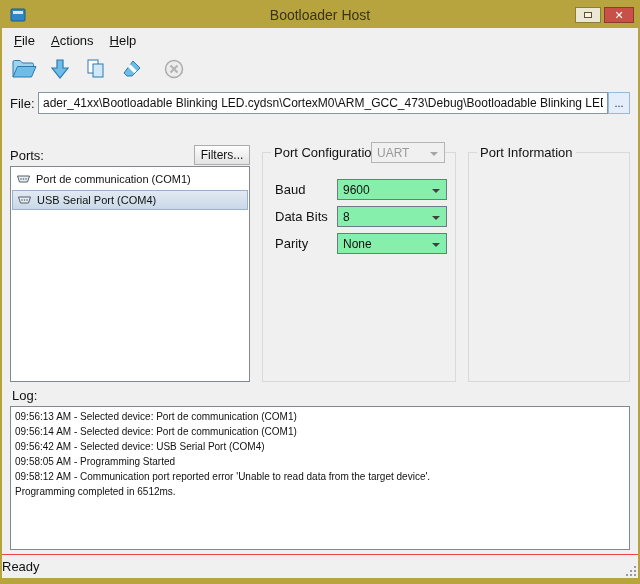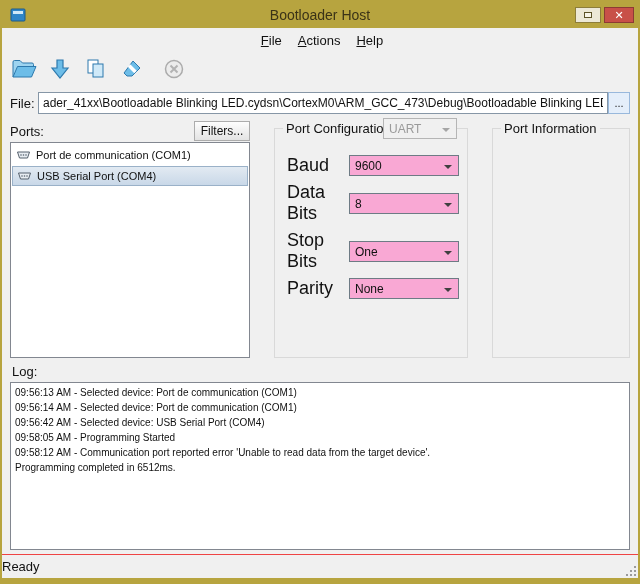--- a/index.html
+++ b/index.html
@@ -30,21 +30,21 @@
   .titlebar-buttons { margin-left:auto; display:flex; gap:3px; z-index:2; }
   .tb-btn {
     height:16px; display:flex; align-items:center; justify-content:center;
     cursor:default;
   }
   .tb-btn.min { width:26px; background:#ece8d6; border:1px solid #8c7d3a; }
   .min-glyph { width:8px; height:6px; border:1px solid #5c5226; background:#f7f4e7; }
   .tb-btn.close { width:30px; background:#c85048; border:1px solid #8c3b34; color:#ffffff; font-size:11px; line-height:1; }
 
   
-  .menubar { height:24px; display:flex; align-items:center; padding-left:4px; flex:none; background:#f0f0f0;justify-content:center; }
+  .menubar { height:24px; display:flex; align-items:center; padding-left:4px; flex:none; background:#f0f0f0; }
   .menu-item { display:inline-block; padding:3px 8px; font-size:13px; color:#111; }
   .menu-item::first-letter { text-decoration:underline; }
 
   
   .toolbar { height:38px; display:flex; align-items:center; padding-left:6px; gap:4px; flex:none; }
   .tool-btn { width:32px; height:32px; display:flex; align-items:center; justify-content:center; border:1px solid transparent; }
   .tool-btn.disabled { opacity:0.85; }
   .tool-btn.abort { margin-left:6px; }
 
   
@@ -54,21 +54,21 @@
     flex:1; height:22px; border:1px solid #8696a6; background:#ffffff;
     font-family:"Liberation Sans",sans-serif; font-size:12px; padding:1px 4px; color:#111;
   }
   .browse-btn {
     width:22px; height:22px; font-size:11px; line-height:1;
     background:#e4eefa; border:1px solid #98b8dc; color:#222;
     display:flex; align-items:center; justify-content:center;
   }
 
   
-  .main { display:flex; padding:0 8px; gap:24px; height:238px; flex:none; }
+  .main { display:flex; padding:0 8px; gap:12px; height:238px; flex:none;margin-top:24px; }
   .left-col { width:240px; display:flex; flex-direction:column; }
   .ports-header { height:22px; display:flex; align-items:center; justify-content:space-between; }
   .ports-label { font-size:13px; color:#111; }
   .filters-btn {
     width:56px; height:20px; font-size:12px; color:#111;
     background:linear-gradient(#fdfdfd,#e3e3e3); border:1px solid #acacac;
     display:flex; align-items:center; justify-content:center;
   }
   .ports-list { flex:1; background:#ffffff; border:1px solid #828790; overflow:hidden; padding-top:2px; }
   .port-item { height:20px; display:flex; align-items:center; gap:5px; padding:0 4px; margin:0 1px 1px 1px; font-size:11px; color:#111; }
@@ -79,34 +79,34 @@
   .port-icon { display:flex; flex:none; }
 
   .groupbox { position:relative; border:1px solid #d9d9d9; margin-top:8px; }
   .groupbox.config { width:194px; flex:none; }
   .groupbox.info { flex:1; }
   .gb-title {
     position:absolute; top:-8px; left:8px; background:#f0f0f0;
     padding:0 3px; font-size:13px; color:#111; white-space:nowrap;
   }
   .combo {
-    position:relative; height:21px; background:#f9a8d4;
+    position:relative; height:21px; background:#86efac;
     border:1px solid #6e7b85; font-size:12px; color:#111;
     padding:3px 18px 2px 5px; overflow:hidden; white-space:nowrap;
   }
   .combo::after {
     content:""; position:absolute; right:6px; top:9px;
     border:4px solid transparent; border-top-color:#404040; border-bottom-width:0;
   }
   .combo.disabled { background:#f0f0f0; color:#9a9a9a; border-color:#b5b5b5; }
   .combo.disabled::after { border-top-color:#a5a5a5; }
   .uart-combo { position:absolute; top:-11px; right:10px; width:74px; }
   .cfg-rows { padding:26px 12px 0 12px; }
   .cfg-row { display:flex; align-items:center; margin-bottom:6px; }
-  .cfg-label { width:62px; font-size:18px; color:#111; flex:none; }
+  .cfg-label { width:62px; font-size:13px; color:#111; flex:none; }
   .cfg-row .combo { width:110px; flex:none; }
   .info-text { padding:14px 0 0 10px; font-size:13px; color:#111; }
 
   
   .log-label { margin:6px 0 3px 10px; font-size:13px; color:#111; flex:none; }
   .log-box {
     margin:0 8px; flex:1; background:#ffffff; border:1px solid #828790;
     font-size:10px; line-height:15px; padding:2px 4px; color:#111; overflow:hidden;
   }
 
@@ -234,24 +234,20 @@
       <div class="cfg-rows">
         <div class="cfg-row">
           <span class="cfg-label">Baud</span>
           <span class="combo">9600</span>
         </div>
         <div class="cfg-row">
           <span class="cfg-label">Data Bits</span>
           <span class="combo">8</span>
         </div>
         <div class="cfg-row">
-          <span class="cfg-label">Stop Bits</span>
-          <span class="combo">One</span>
-        </div>
-        <div class="cfg-row">
           <span class="cfg-label">Parity</span>
           <span class="combo">None</span>
         </div>
       </div>
     </div>
 
     <div class="groupbox info">
       <span class="gb-title">Port Information</span>
     </div>
 

